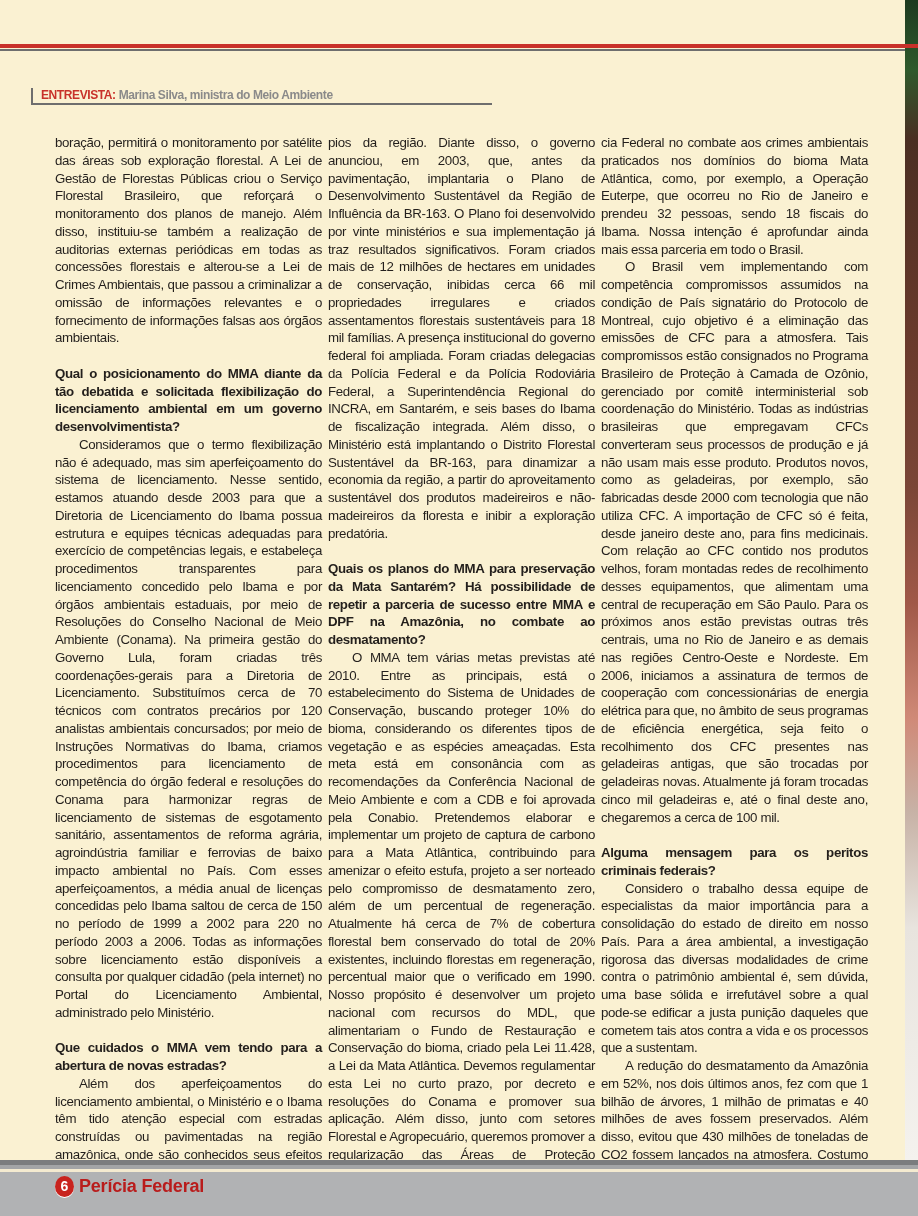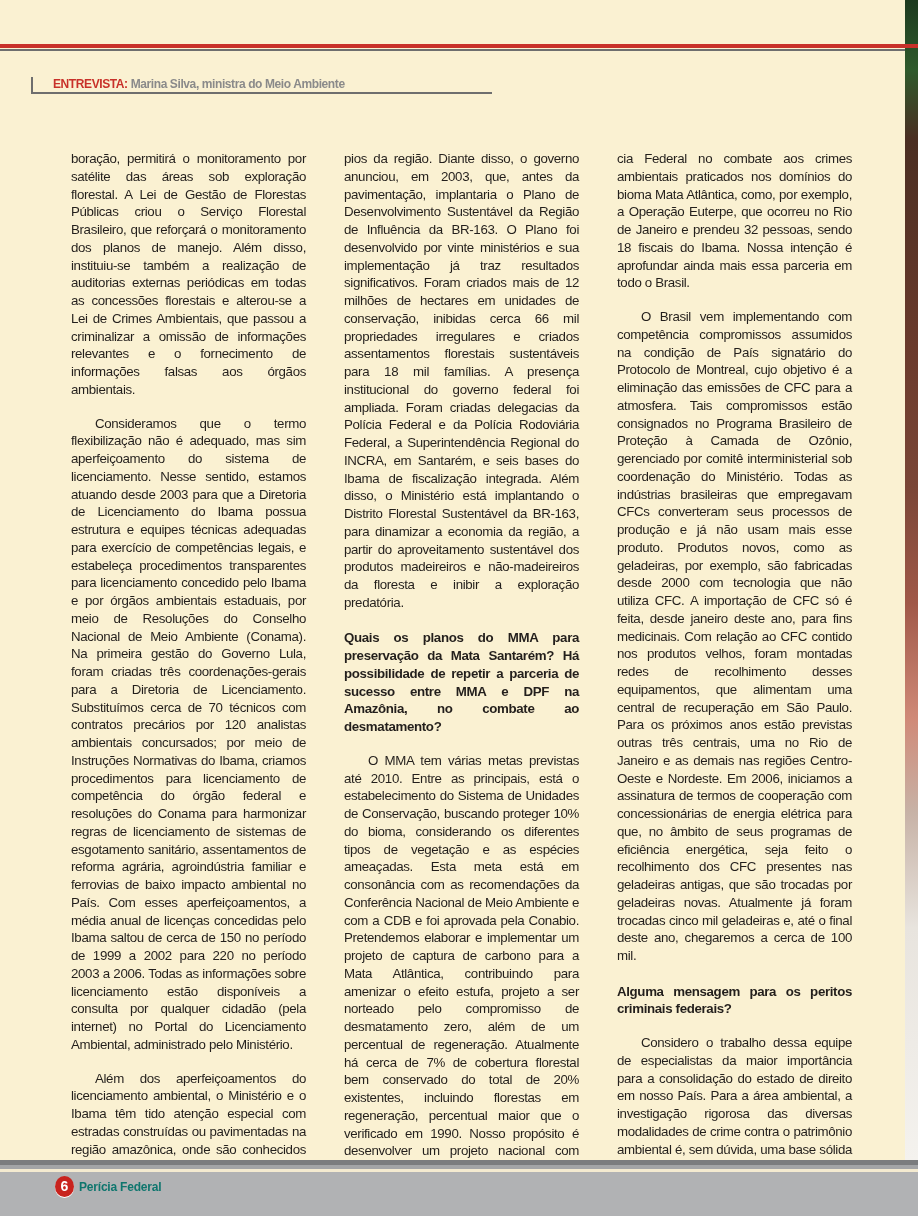--- a/index.html
+++ b/index.html
@@ -16,71 +16,73 @@
   .top-rule-red {
     position: absolute; left: 0; right: 13px; top: 44px; height: 4px;
     background: #c8312a;
   }
   .top-rule-red-ext { position: absolute; right: 0; width: 13px; top: 44px; height: 4px; background: #c8312a; }
   .top-rule-gray {
     position: absolute; left: 0; right: 13px; top: 49px; height: 2px;
     background: #6e6e6e;
   }
   .section-header {
-    position: absolute; left: 31px; top: 77px; width: 461px; height: 17px;
+    position: absolute; left: 31px; top: 88px; width: 461px; height: 17px;
     border-left: 2px solid #6e6e6e; border-bottom: 2px solid #6e6e6e;
-    padding-left: 20px; box-sizing: border-box;
+    padding-left: 8px; box-sizing: border-box;
     font-family: "Liberation Sans Narrow", "Liberation Sans", sans-serif;
     font-weight: bold; font-size: 12px; line-height: 15px;
     letter-spacing: -0.4px; transform-origin: left; white-space: nowrap;
   }
   .section-header .label { color: #c8312a; }
   .section-header .subject { color: #8a8a8a; }
   .columns {
     position: absolute; top: 134px; left: 55px;
     display: flex; gap: 6px;
   }
   .col { width: 267px; font-size: 13.3px; line-height: 17.75px; text-align: justify; letter-spacing: -0.35px; }
-  .col p { margin: 16px; }
+  .col p { margin: 0; }
   .col p.indent { text-indent: 24px; }
   .col .q { font-weight: bold; margin-top: 17.75px; }
   .footer-band {
     position: absolute; left: 0; right: 0; top: 1160px; height: 56px;
     background: #b1b2b4;
   }
   .footer-stripe1 { position: absolute; left: 0; right: 0; top: 1160px; height: 5px; background: #7b7c7e; }
   .footer-stripe2 { position: absolute; left: 0; right: 0; top: 1165px; height: 4px; background: #a3a4a6; }
   .footer-stripe3 { position: absolute; left: 0; right: 0; top: 1169px; height: 3px; background: #f4ead0; }
   .footer-content {
     position: absolute; left: 55px; top: 1176px; display: flex; align-items: center; gap: 5px;
   }
   .page-num {
     width: 19px; height: 21px; border-radius: 50%; background: #c8231e;
     color: #fff; font-weight: bold; font-size: 14px; line-height: 21px; text-align: center;
     box-shadow: 0 1px 0 #ffffff;
   }
-  .pub-name { color: #0f766e; font-weight: bold; font-size: 12px; letter-spacing: -0.2px; }
+  .pub-name { color: #b91c1c; font-weight: bold; font-size: 18px; letter-spacing: -0.2px; }
 </style>
 </head>
 <body>
 
 <div class="photo-strip"></div>
 <div class="top-rule-red"></div>
 <div class="top-rule-red-ext"></div>
 <div class="top-rule-gray"></div>
 
 <div class="section-header">
   <span class="label">ENTREVISTA:</span>
   <span class="subject">Marina Silva, ministra do Meio Ambiente</span>
 </div>
 
 <div class="columns">
   <div class="col">
       <p class=""><span>boração, permitirá o monitoramento por satélite das áreas sob exploração florestal. A Lei de Gestão de Florestas Públicas criou o Serviço Florestal Brasileiro, que reforçará o monitoramento dos planos de manejo. Além disso, instituiu-se também a realização de auditorias externas periódicas em todas as concessões florestais e alterou-se a Lei de Crimes Ambientais, que passou a criminalizar a omissão de informações relevantes e o fornecimento de informações falsas aos órgãos ambientais.</span></p>
+      <p class="q"><span>Qual o posicionamento do MMA diante da tão debatida e solicitada flexibilização do licenciamento ambiental em um governo desenvolvimentista?</span></p>
       <p class="indent"><span>Consideramos que o termo flexibilização não é adequado, mas sim aperfeiçoamento do sistema de licenciamento. Nesse sentido, estamos atuando desde 2003 para que a Diretoria de Licenciamento do Ibama possua estrutura e equipes técnicas adequadas para exercício de competências legais, e estabeleça procedimentos transparentes para licenciamento concedido pelo Ibama e por órgãos ambientais estaduais, por meio de Resoluções do Conselho Nacional de Meio Ambiente (Conama). Na primeira gestão do Governo Lula, foram criadas três coordenações-gerais para a Diretoria de Licenciamento. Substituímos cerca de 70 técnicos com contratos precários por 120 analistas ambientais concursados; por meio de Instruções Normativas do Ibama, criamos procedimentos para licenciamento de competência do órgão federal e resoluções do Conama para harmonizar regras de licenciamento de sistemas de esgotamento sanitário, assentamentos de reforma agrária, agroindústria familiar e ferrovias de baixo impacto ambiental no País. Com esses aperfeiçoamentos, a média anual de licenças concedidas pelo Ibama saltou de cerca de 150 no período de 1999 a 2002 para 220 no período 2003 a 2006. Todas as informações sobre licenciamento estão disponíveis a consulta por qualquer cidadão (pela internet) no Portal do Licenciamento Ambiental, administrado pelo Ministério.</span></p>
+      <p class="q"><span>Que cuidados o MMA vem tendo para a abertura de novas estradas?</span></p>
       <p class="indent"><span>Além dos aperfeiçoamentos do licenciamento ambiental, o Ministério e o Ibama têm tido atenção especial com estradas construídas ou pavimentadas na região amazônica, onde são conhecidos seus efeitos sobre o aumento do desmatamento. É o caso da pavimentação da BR-163, que liga Cuiabá a Santarém, cruzando o arco do desmatamento no Pará, região de forte pressão de expansão das atividades agropecuárias sobre a floresta. Em 2002, apenas com o anúncio da pavimentação dessa estrada, o desmatamento aumentou mais de 500% em alguns municí-</span></p>
     </div>
   <div class="col">
       <p class=""><span>pios da região. Diante disso, o governo anunciou, em 2003, que, antes da pavimentação, implantaria o Plano de Desenvolvimento Sustentável da Região de Influência da BR-163. O Plano foi desenvolvido por vinte ministérios e sua implementação já traz resultados significativos. Foram criados mais de 12 milhões de hectares em unidades de conservação, inibidas cerca 66 mil propriedades irregulares e criados assentamentos florestais sustentáveis para 18 mil famílias. A presença institucional do governo federal foi ampliada. Foram criadas delegacias da Polícia Federal e da Polícia Rodoviária Federal, a Superintendência Regional do INCRA, em Santarém, e seis bases do Ibama de fiscalização integrada. Além disso, o Ministério está implantando o Distrito Florestal Sustentável da BR-163, para dinamizar a economia da região, a partir do aproveitamento sustentável dos produtos madeireiros e não-madeireiros da floresta e inibir a exploração predatória.</span></p>
       <p class="q"><span>Quais os planos do MMA para preservação da Mata Santarém? Há possibilidade de repetir a parceria de sucesso entre MMA e DPF na Amazônia, no combate ao desmatamento?</span></p>
       <p class="indent"><span>O MMA tem várias metas previstas até 2010. Entre as principais, está o estabelecimento do Sistema de Unidades de Conservação, buscando proteger 10% do bioma, considerando os diferentes tipos de vegetação e as espécies ameaçadas. Esta meta está em consonância com as recomendações da Conferência Nacional de Meio Ambiente e com a CDB e foi aprovada pela Conabio. Pretendemos elaborar e implementar um projeto de captura de carbono para a Mata Atlântica, contribuindo para amenizar o efeito estufa, projeto a ser norteado pelo compromisso de desmatamento zero, além de um percentual de regeneração. Atualmente há cerca de 7% de cobertura florestal bem conservado do total de 20% existentes, incluindo florestas em regeneração, percentual maior que o verificado em 1990. Nosso propósito é desenvolver um projeto nacional com recursos do MDL, que alimentariam o Fundo de Restauração e Conservação do bioma, criado pela Lei 11.428, a Lei da Mata Atlântica. Devemos regulamentar esta Lei no curto prazo, por decreto e resoluções do Conama e promover sua aplicação. Além disso, junto com setores Florestal e Agropecuário, queremos promover a regularização das Áreas de Proteção Permanentes e a regularização/compensação das Reservas Legais, em acordo com a mudança ocorrida no Código Florestal, provocada pela aprovação da Lei da Mata Atlântica, e que permite, de forma perpétua, a compensação de passivo de Reserva Legal com a regularização fundiária de unidades de conservação federais, estaduais ou municipais. Nesses quatro anos fizemos muitas parcerias com a Polí-</span></p>
     </div>
   <div class="col">
       <p class=""><span>cia Federal no combate aos crimes ambientais praticados nos domínios do bioma Mata Atlântica, como, por exemplo, a Operação Euterpe, que ocorreu no Rio de Janeiro e prendeu 32 pessoas, sendo 18 fiscais do Ibama. Nossa intenção é aprofundar ainda mais essa parceria em todo o Brasil.</span></p>
       <p class="indent"><span>O Brasil vem implementando com competência compromissos assumidos na condição de País signatário do Protocolo de Montreal, cujo objetivo é a eliminação das emissões de CFC para a atmosfera. Tais compromissos estão consignados no Programa Brasileiro de Proteção à Camada de Ozônio, gerenciado por comitê interministerial sob coordenação do Ministério. Todas as indústrias brasileiras que empregavam CFCs converteram seus processos de produção e já não usam mais esse produto. Produtos novos, como as geladeiras, por exemplo, são fabricadas desde 2000 com tecnologia que não utiliza CFC. A importação de CFC só é feita, desde janeiro deste ano, para fins medicinais. Com relação ao CFC contido nos produtos velhos, foram montadas redes de recolhimento desses equipamentos, que alimentam uma central de recuperação em São Paulo. Para os próximos anos estão previstas outras três centrais, uma no Rio de Janeiro e as demais nas regiões Centro-Oeste e Nordeste. Em 2006, iniciamos a assinatura de termos de cooperação com concessionárias de energia elétrica para que, no âmbito de seus programas de eficiência energética, seja feito o recolhimento dos CFC presentes nas geladeiras antigas, que são trocadas por geladeiras novas. Atualmente já foram trocadas cinco mil geladeiras e, até o final deste ano, chegaremos a cerca de 100 mil.</span></p>

